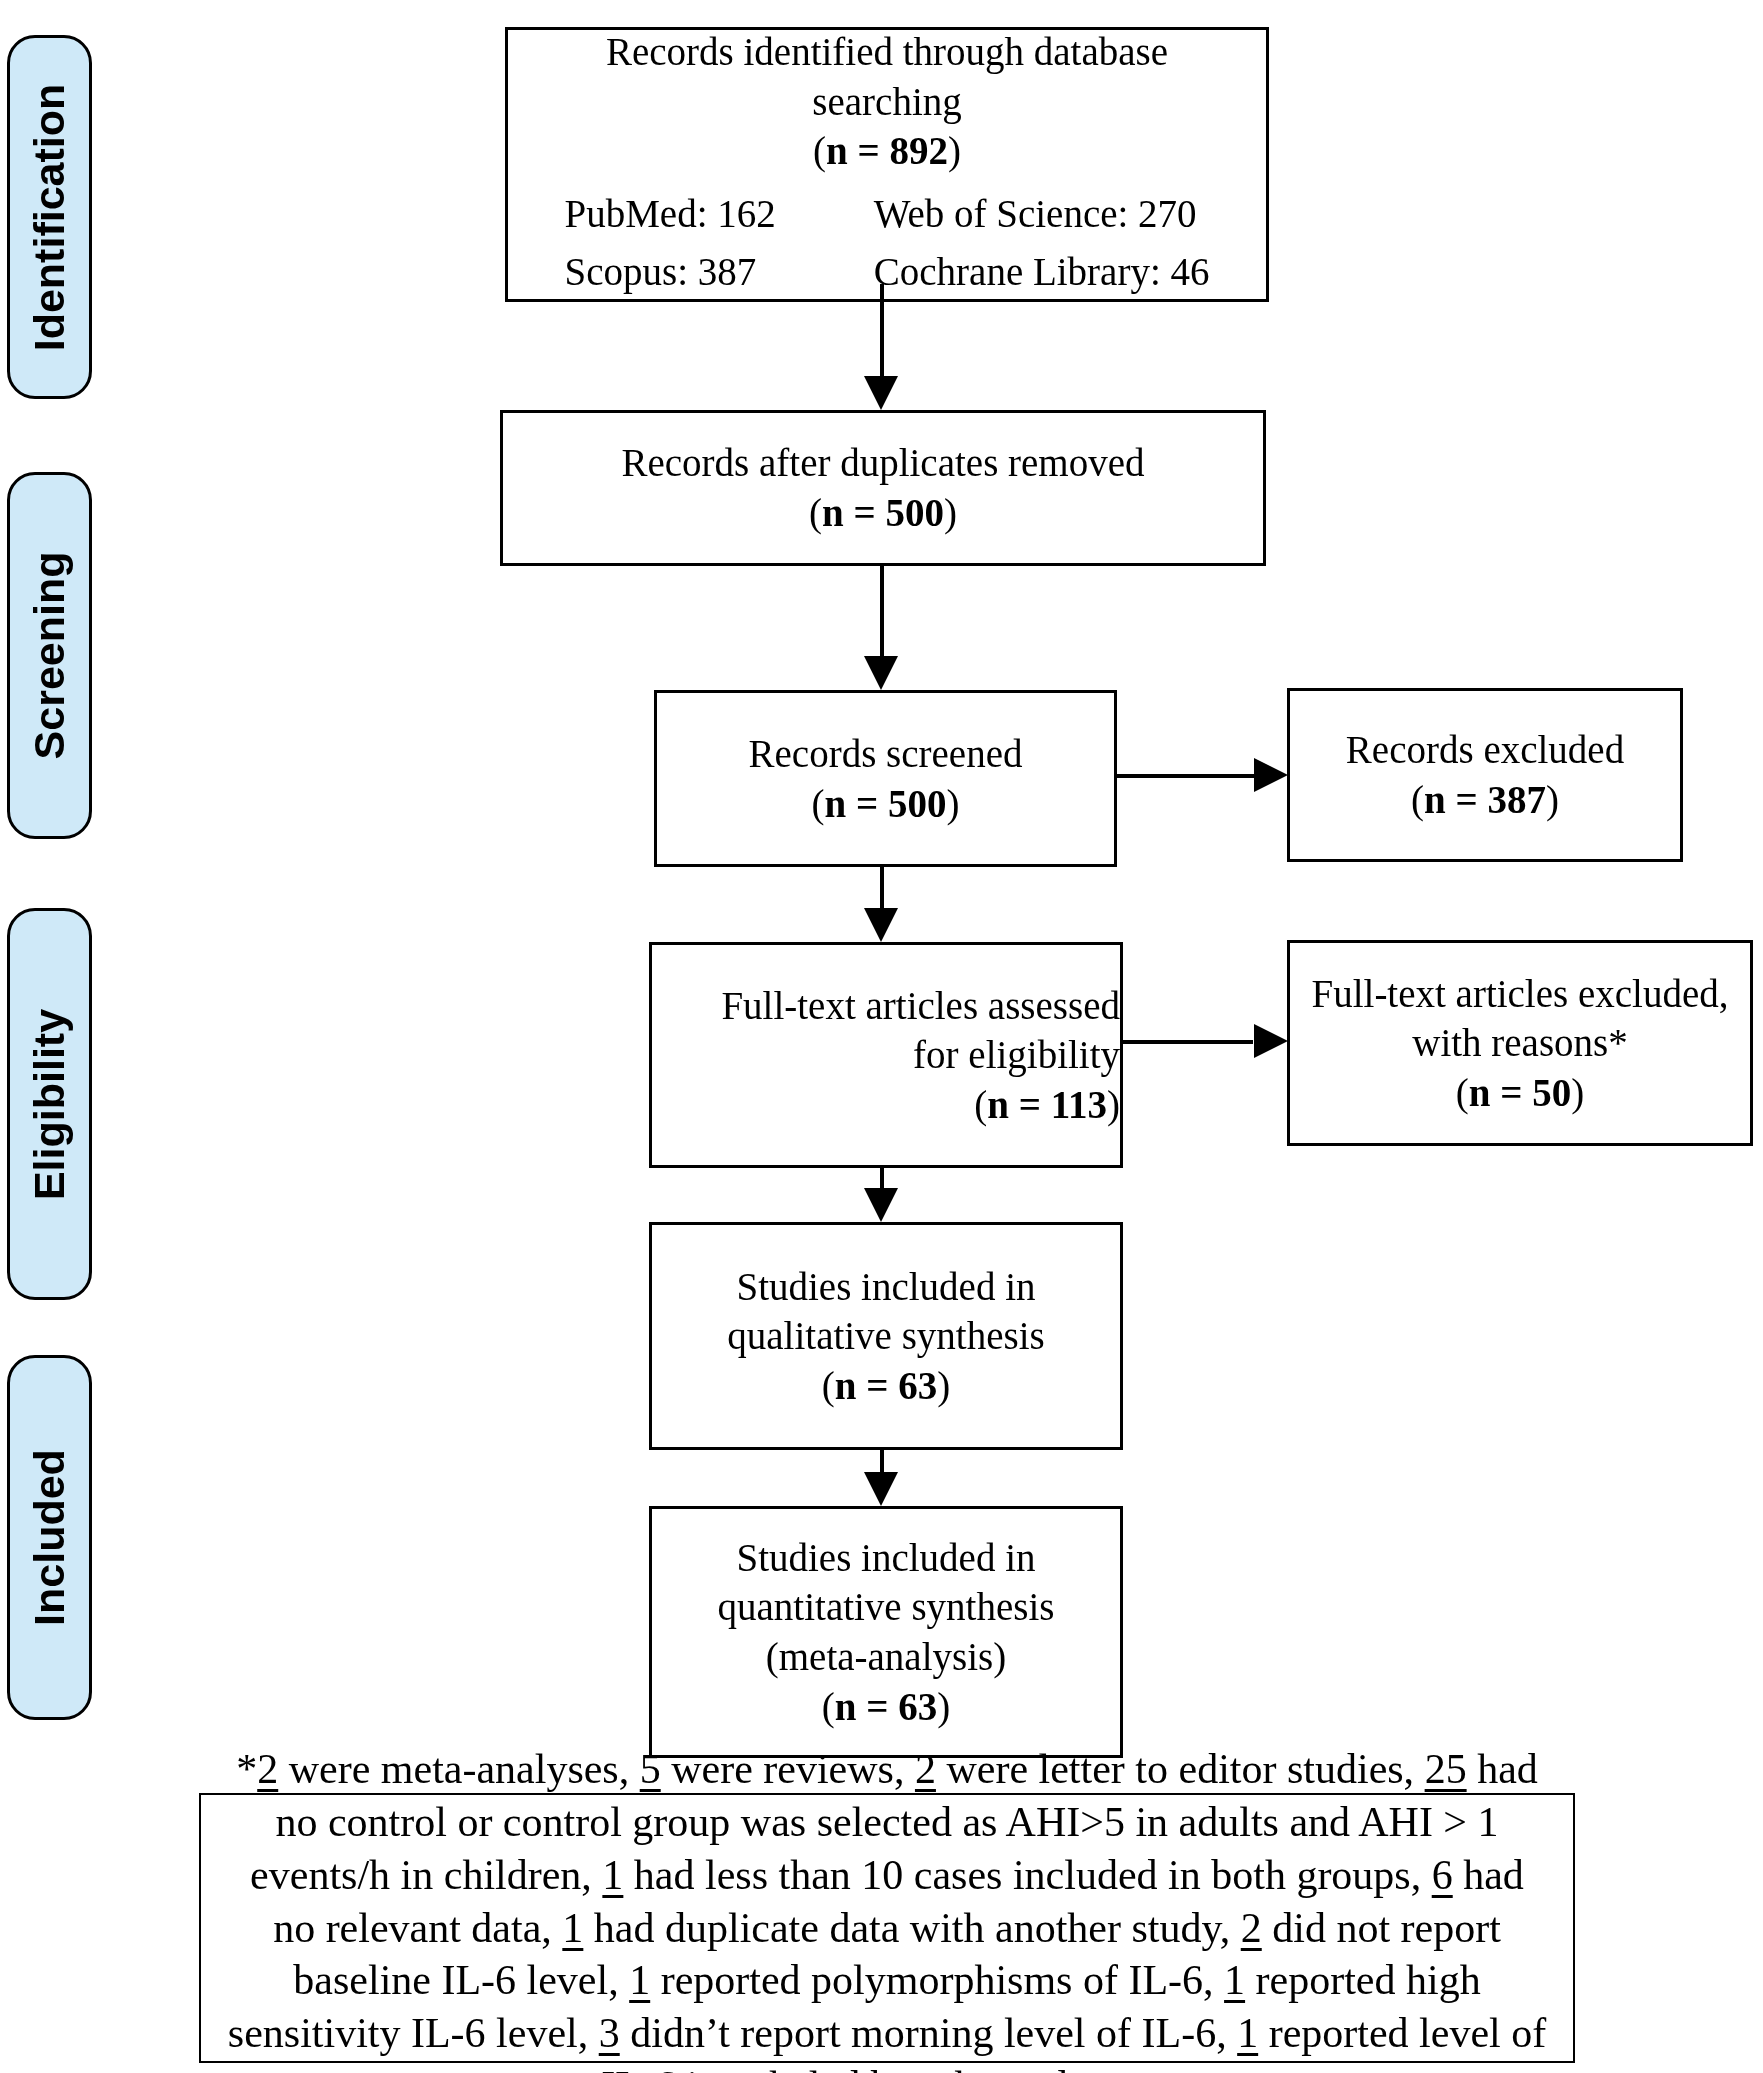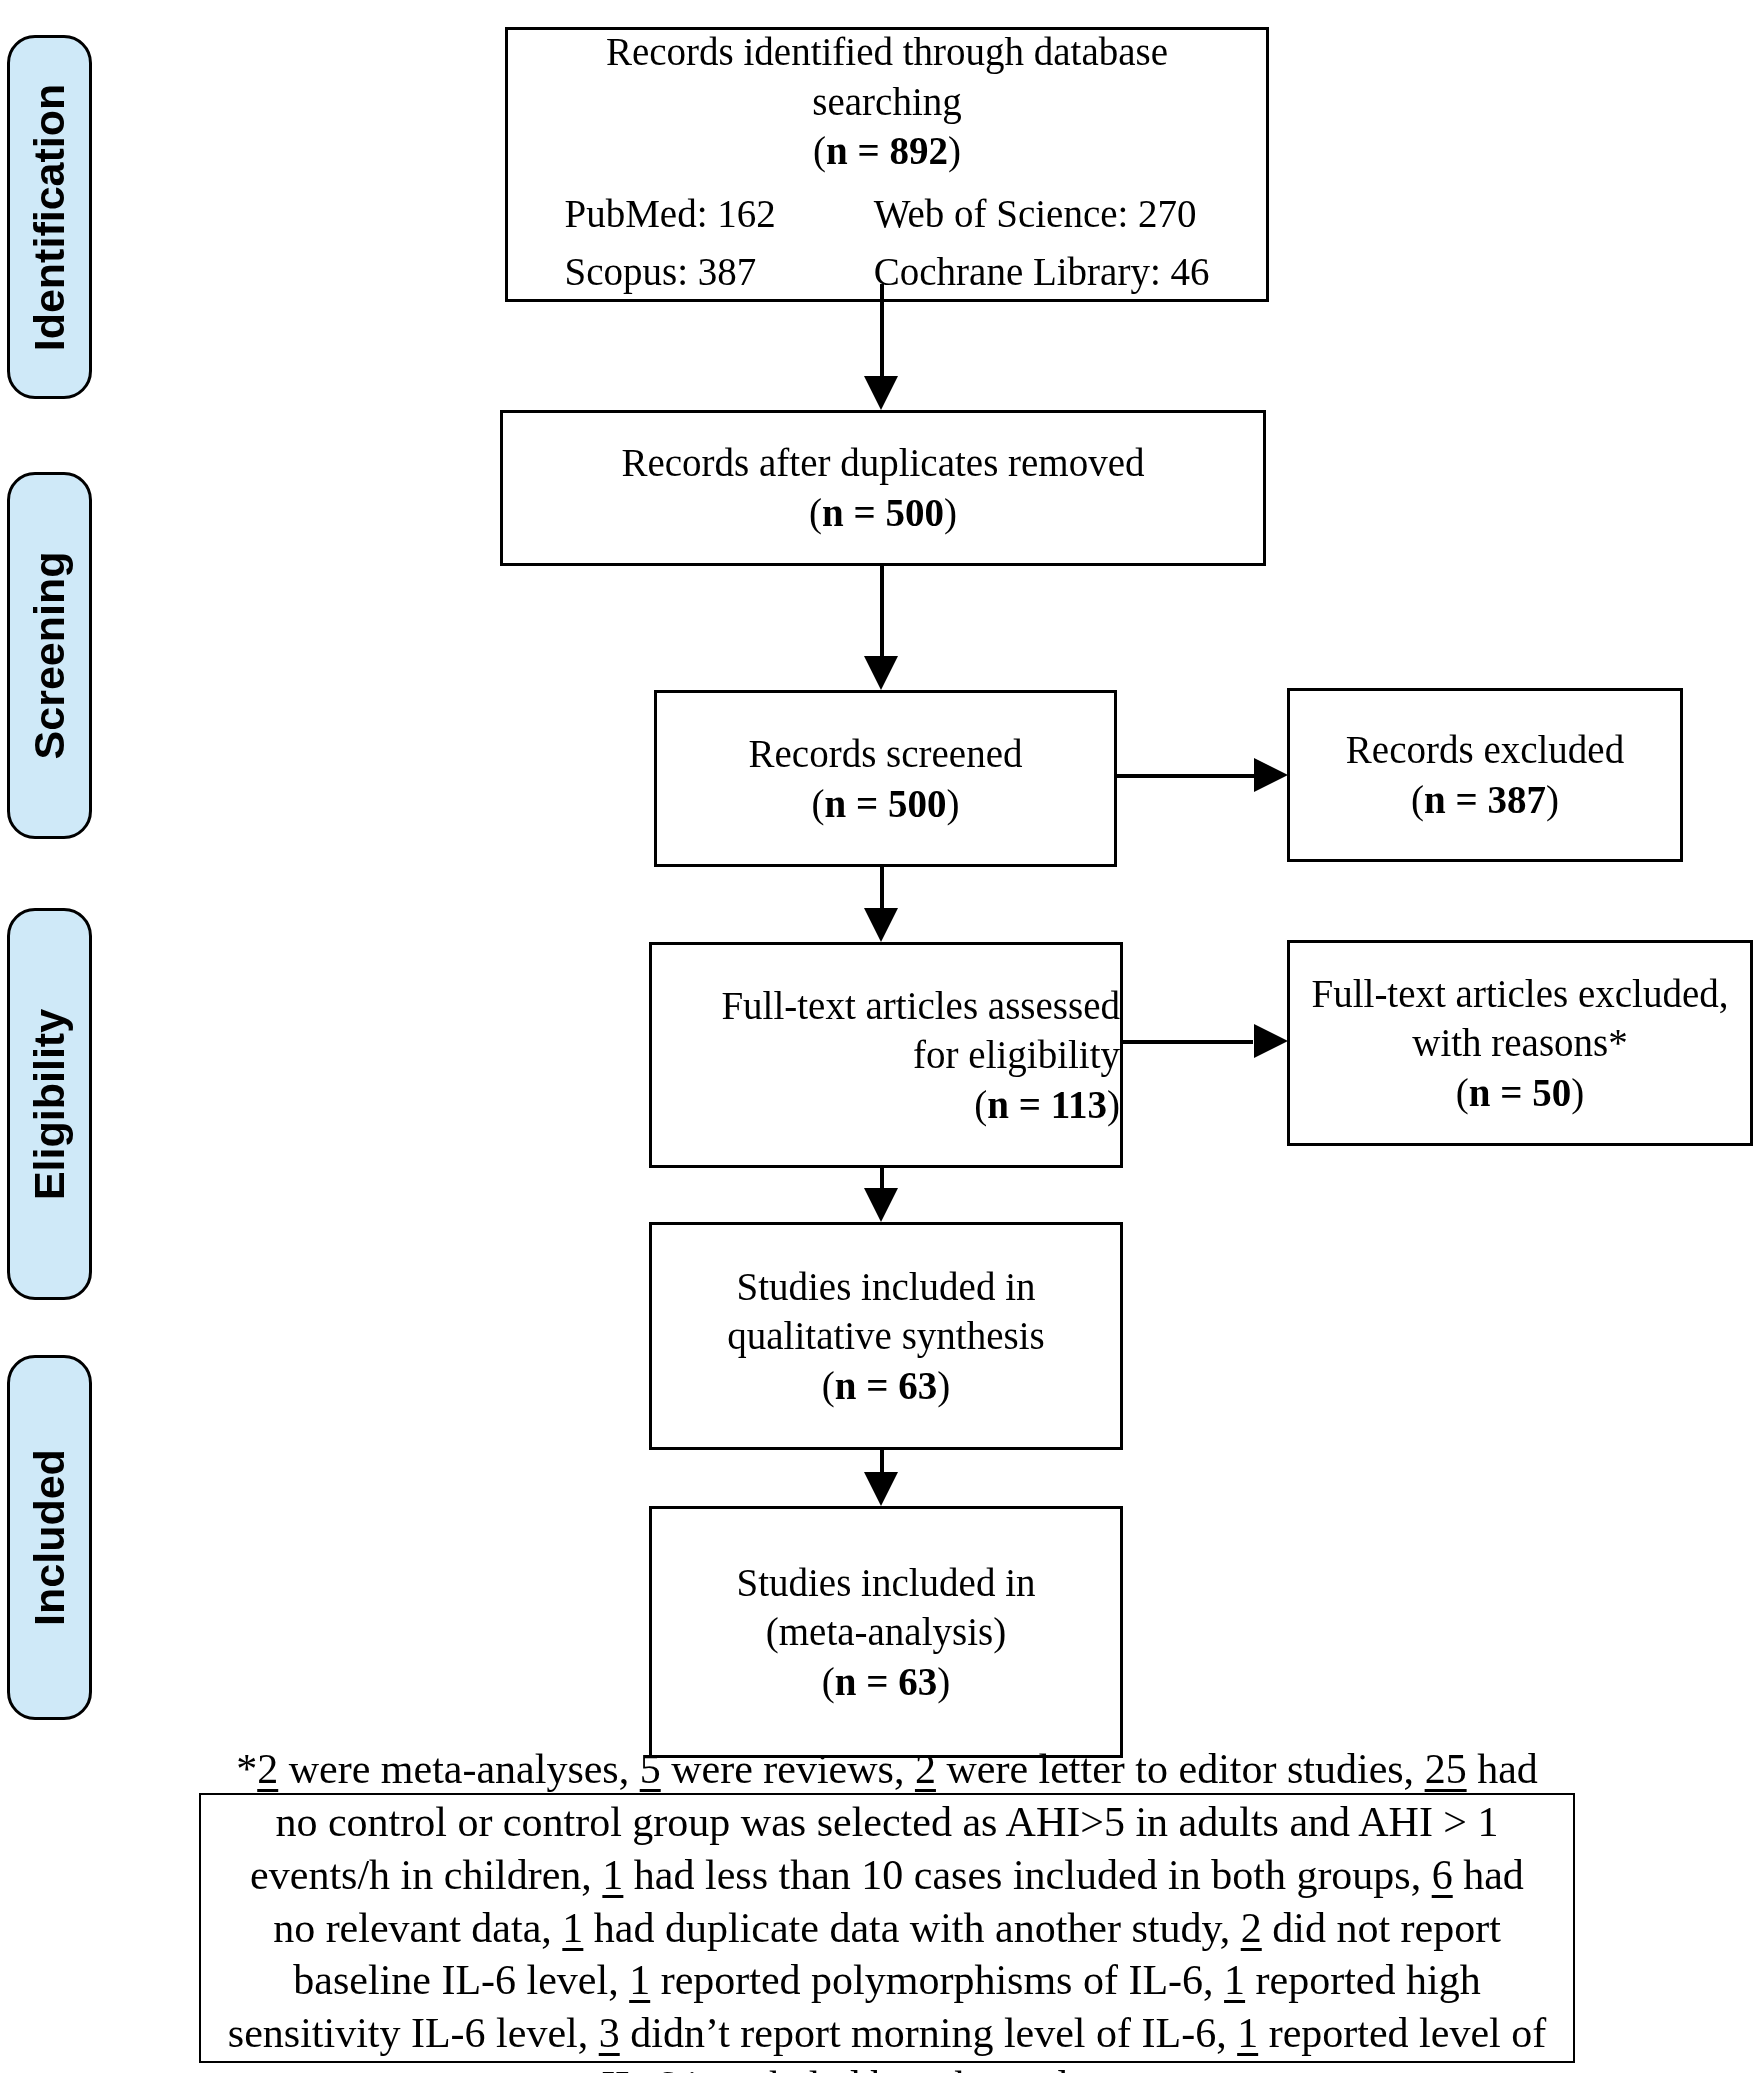--- a/index.html
+++ b/index.html
@@ -192,20 +192,21 @@
     <div class="nline">(<b>n = 63</b>)</div>
   </div>
 
   <div>
     <div class="vline" style="left:880px;top:1450px;height:24px;"></div>
     <div class="head-down" style="left:864px;top:1472px;"></div>
   </div>
 
   <div class="fbox" style="left:649px;top:1506px;width:474px;height:252px;">
     <div>Studies included in</div>
+    <div>quantitative synthesis</div>
     <div>(meta-analysis)</div>
     <div class="nline">(<b>n = 63</b>)</div>
   </div>
 
   <div class="footnote">
     <div>*<u>2</u> were meta-analyses, <u>5</u> were reviews, <u>2</u> were letter to editor studies, <u>25</u> had no control or control group was selected as AHI&gt;5 in adults and AHI &gt; 1 events/h in children, <u>1</u> had less than 10 cases included in both groups, <u>6</u> had no relevant data, <u>1</u> had duplicate data with another study, <u>2</u> did not report baseline IL-6 level, <u>1</u> reported polymorphisms of IL-6, <u>1</u> reported high sensitivity IL-6 level, <u>3</u> didn’t report morning level of IL-6, <u>1</u> reported level of IL-6 in exhaled breath condensate</div>
   </div>
 
 </div>
 

